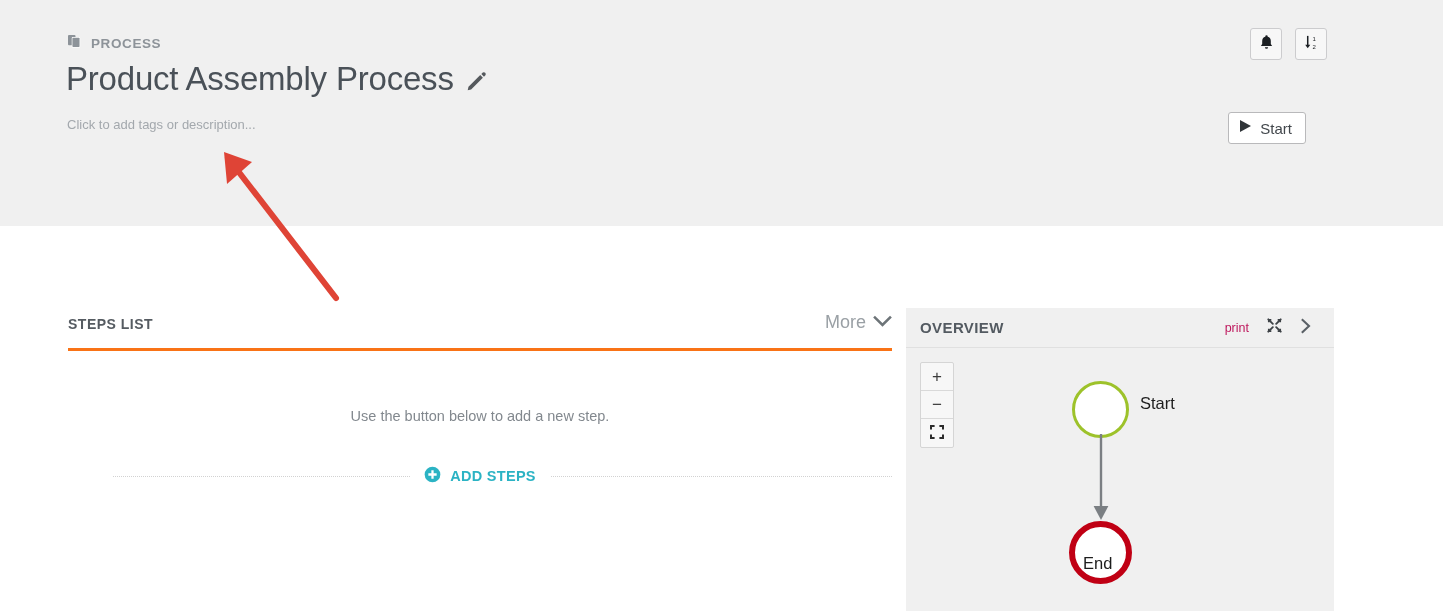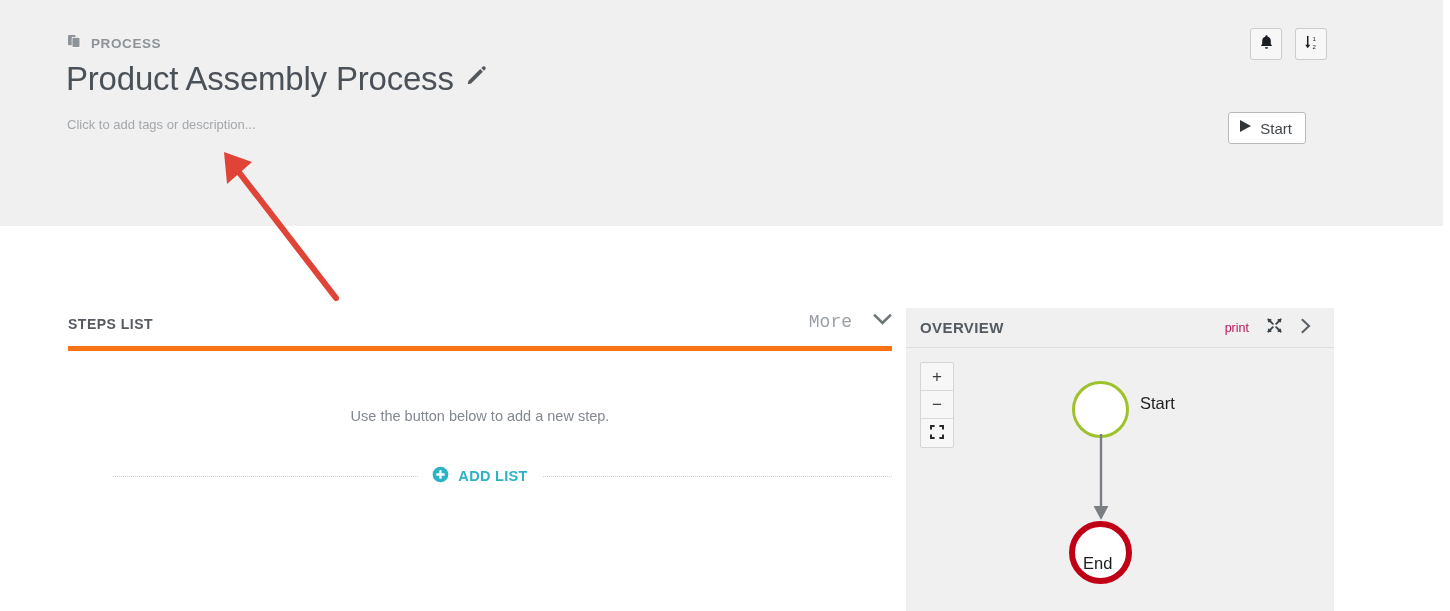--- a/index.html
+++ b/index.html
@@ -36,20 +36,21 @@
   .bc-label {
     font-size: 13.5px;
     font-weight: bold;
     letter-spacing: 0.6px;
     color: #8d9399;
   }
   .title-row {
     position: absolute;
     left: 66px; top: 57px;
     display: flex;
+    align-items: center;
     gap: 12px;
   }
   .page-title {
     font-size: 33px;
     font-weight: normal;
     color: #4a5158;
     letter-spacing: -0.2px;
     line-height: 44px;
   }
   .pencil-icon { display: block; margin-top: 8px; }
@@ -97,39 +98,38 @@
 
   
   .steps-panel {
     position: absolute;
     left: 68px; top: 312px;
     width: 824px;
   }
   .steps-head {
     position: relative;
     height: 39px;
-    border-bottom: 5px solid #f97316;
+    border-bottom: 3px solid #f97316;
     display: flex;
     align-items: flex-start;
     justify-content: space-between;
   }
   .steps-title {
     font-size: 14px;
     font-weight: bold;
     letter-spacing: 0.5px;
     color: #555b61;
     padding-top: 4px;
   }
   .more-ctl {
     display: flex;
     align-items: center;
-    gap: 21px;
+    gap: 7px;
     cursor: pointer;
     padding-top: 0px;
-    font-family: Liberation Mono, monospace;
   }
   .more-ctl .lbl {
     font-size: 18px;
     color: #9aa0a5;
   }
   .empty-zone {
     padding-top: 47px;
     text-align: center;
   }
   .empty-main {
@@ -343,21 +343,21 @@
     </div>
 
     <div class="addstep-row">
       <div class="add-step-btn">
         <span>
           <svg width="17" height="17" viewBox="0 0 18 18">
             <circle cx="9" cy="9" r="8.3" fill="#2bb3c4"></circle>
             <path d="M9 4.6 v8.8 M4.6 9 h8.8" stroke="#ffffff" stroke-width="2.4" stroke-linecap="butt"></path>
           </svg>
         </span>
-        <span class="lbl">ADD LIST</span>
+        <span class="lbl">ADD STEPS</span>
       </div>
     </div>
   </div>
 
   <div class="overview-panel">
     <div class="ov-head">
       <span class="ov-title">OVERVIEW</span>
       <div class="ov-actions">
         <span class="ov-print">print</span>
         <span>

